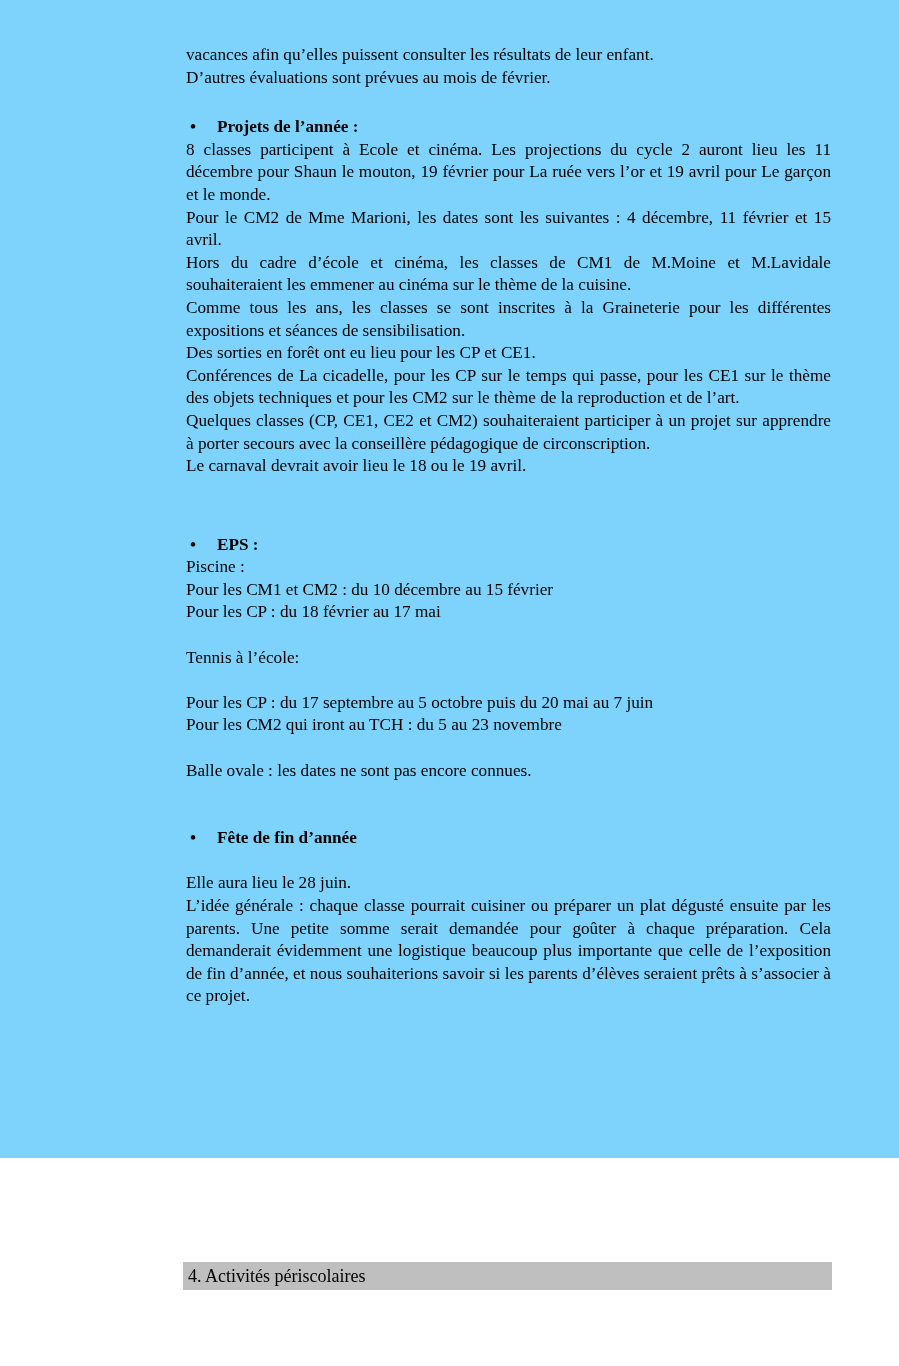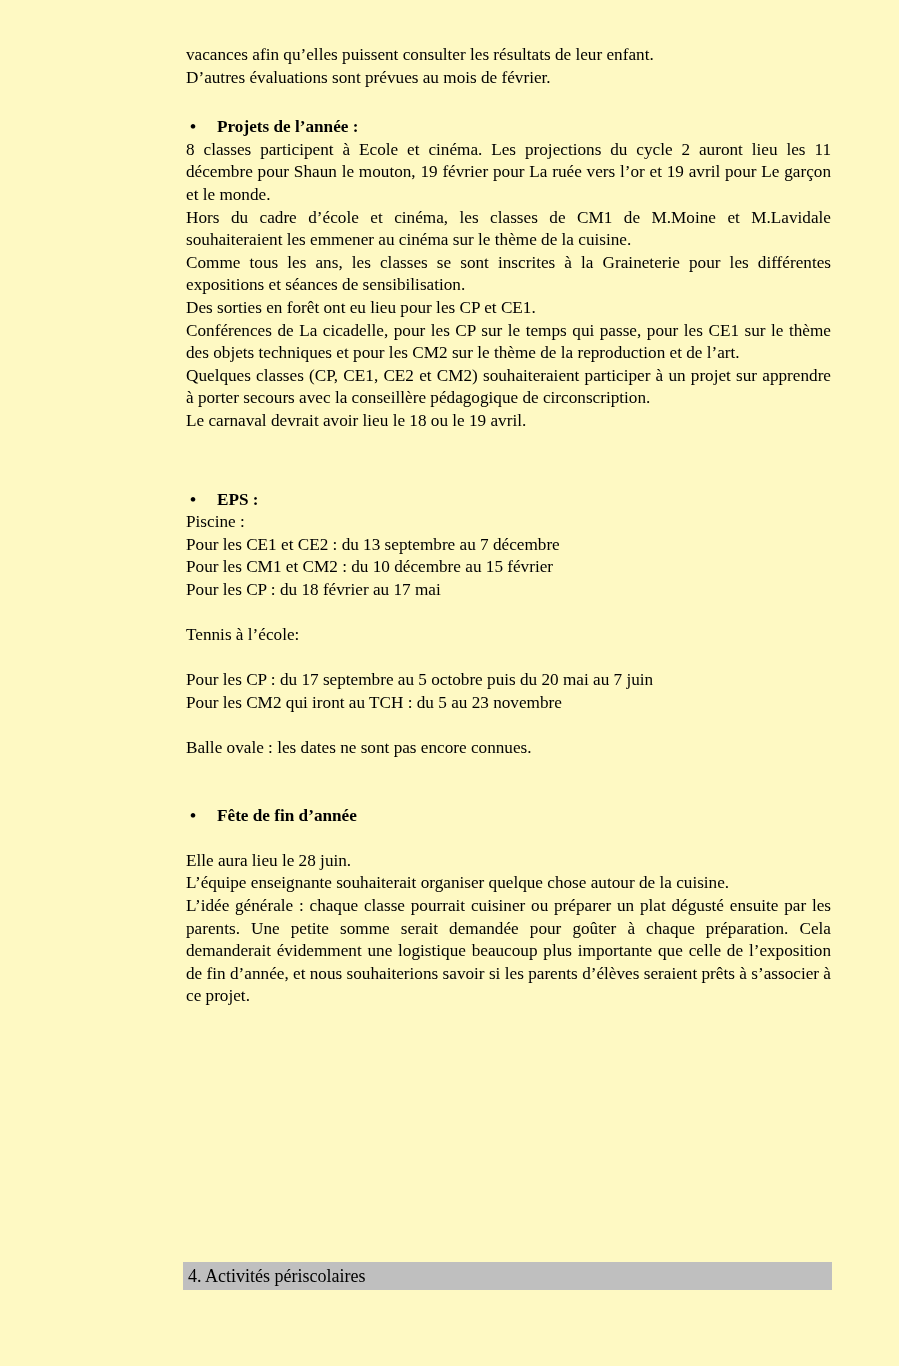--- a/index.html
+++ b/index.html
@@ -11,22 +11,22 @@
     width: 899px;
     height: 1366px;
     font-family: "Liberation Serif", "DejaVu Serif", serif;
     color: #000000;
     overflow: hidden;
   }
 
   .page {
     position: relative;
     width: 899px;
-    height: 1366px;
-    background: #fef9c3;
+    height: 1158px;
+    background: #7dd3fc;
     box-sizing: border-box;
   }
 
   .content {
     position: absolute;
     left: 186px;
     top: 44px;
     width: 645px;
   }
 
@@ -97,20 +97,21 @@
 
     <div class="gap-md"></div>
 
     <div class="bullet-line">
       <span class="bullet-dot">•</span>
       <span>Projets de l’année :</span>
     </div>
 
     <p class="body-text"><span>8 classes participent à </span><b>Ecole et cinéma</b><span>. Les projections du cycle 2 auront lieu les 11 décembre pour Shaun le mouton, 19 février pour La ruée vers l’or et 19 avril pour Le garçon et le monde.</span></p>
 
+    <p class="body-text">Pour le CM2 de Mme Marioni, les dates sont les suivantes : 4 décembre, 11 février et 15 avril.</p>
 
 
     <p class="body-text">Hors du cadre d’école et cinéma, les classes de CM1 de M.Moine et M.Lavidale souhaiteraient les emmener au cinéma sur le thème de la cuisine.</p>
 
     <p class="body-text"><span>Comme tous les ans, les classes se sont inscrites à la </span><b>Graineterie</b><span> pour les différentes expositions et séances de sensibilisation.</span></p>
 
     <p class="body-text"><span>Des </span><b>sorties en forêt</b><span> ont eu lieu pour les CP et CE1.</span></p>
 
 
 
@@ -122,21 +123,20 @@
     <p class="body-text"><span>Le </span><b>carnaval</b><span> devrait avoir lieu le 18 ou le 19 avril.</span></p>
 
     <div class="gap-xl"></div>
 
     <div class="bullet-line">
       <span class="bullet-dot">•</span>
       <span>EPS :</span>
     </div>
 
     <p class="body-text left">Piscine :</p>
-    <p class="body-text left">Pour les CE1 et CE2 : du 13 septembre au 7 décembre</p>
     <p class="body-text left">Pour les CM1 et CM2 : du 10 décembre au 15 février</p>
     <p class="body-text left">Pour les CP : du 18 février au 17 mai</p>
 
     <div class="gap-sm"></div>
 
     <p class="body-text left">Tennis à l’école:</p>
 
     <div class="gap-sm"></div>
 
     <p class="body-text left">Pour les CP : du 17 septembre au 5 octobre puis du 20 mai au 7 juin</p>
@@ -149,21 +149,20 @@
     <div class="gap-lg"></div>
 
     <div class="bullet-line">
       <span class="bullet-dot">•</span>
       <span>Fête de fin d’année</span>
     </div>
 
     <div class="gap-sm"></div>
 
     <p class="body-text left">Elle aura lieu le 28 juin.</p>
-    <p class="body-text">L’équipe enseignante souhaiterait organiser quelque chose autour de la cuisine.</p>
     <p class="body-text">L’idée générale : chaque classe pourrait cuisiner ou préparer un plat dégusté ensuite par les parents. Une petite somme serait demandée pour goûter à chaque préparation. Cela demanderait évidemment une logistique beaucoup plus importante que celle de l’exposition de fin d’année, et nous souhaiterions savoir si les parents d’élèves seraient prêts à s’associer à ce projet.</p>
 
   </div>
 
   <div class="section-bar">
     <span class="bar-label">4. Activités périscolaires</span>
   </div>
 
 </div>
 

